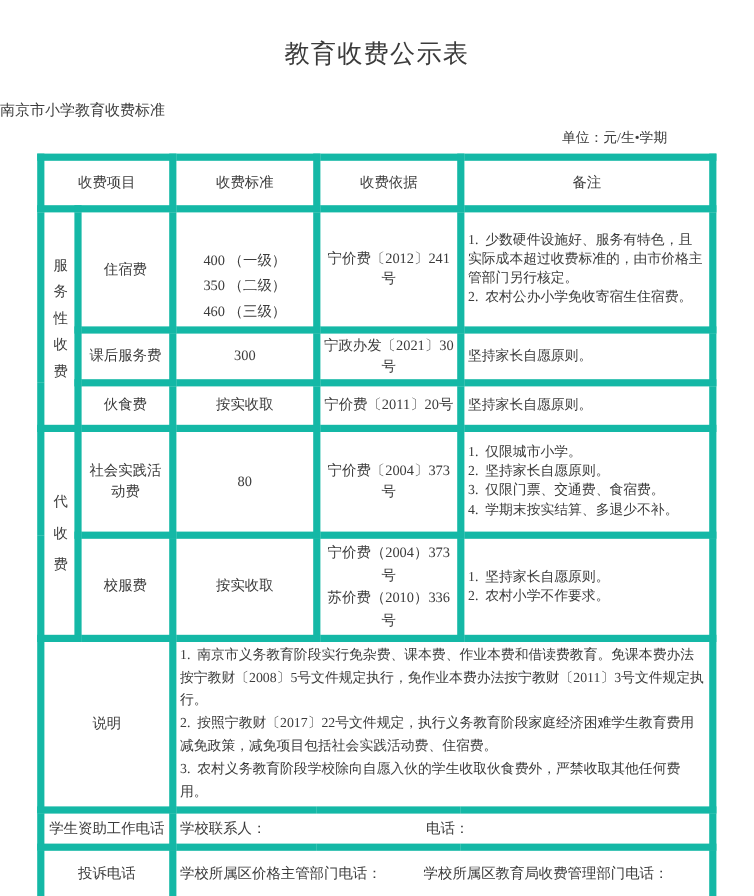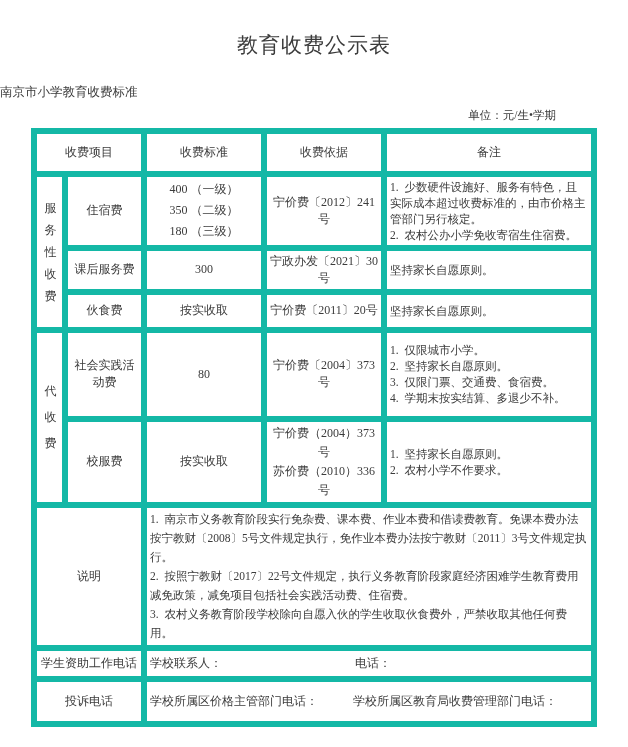--- a/index.html
+++ b/index.html
@@ -58,20 +58,21 @@
     margin:0 auto;
     text-align:right;
     word-break:break-all;
   }
   .v-service{line-height:22px;}
   .v-agency{line-height:26px;}
   .std-block{
     display:inline-block;
     text-align:left;
     line-height:21px;
+    margin-top:28px;
   }
   .basis-block{line-height:19px;}
   .remarks{text-align:left;vertical-align:middle;}
   .rline{
     font-size:11.5px;
     line-height:16px;
     white-space:pre-wrap;
   }
   .expl-cell{text-align:left;padding:4px 5px;}
   .exp-line{
@@ -120,21 +121,21 @@
 
     <tr class="r-accom">
       <td rowspan="3" class="c">
         <div class="vtext v-service">服务性收费</div>
       </td>
       <td class="c">住宿费</td>
       <td class="c">
         <div class="std-block">
           <div>400 （一级）</div>
           <div>350 （二级）</div>
-          <div>180 （三级）</div>
+          <div>460 （三级）</div>
         </div>
       </td>
       <td class="c">宁价费〔2012〕241号</td>
       <td class="remarks">
         <div class="rline">1.  少数硬件设施好、服务有特色，且实际成本超过收费标准的，由市价格主管部门另行核定。</div>
         <div class="rline">2.  农村公办小学免收寄宿生住宿费。</div>
       </td>
     </tr>
 
     <tr class="r-after">

